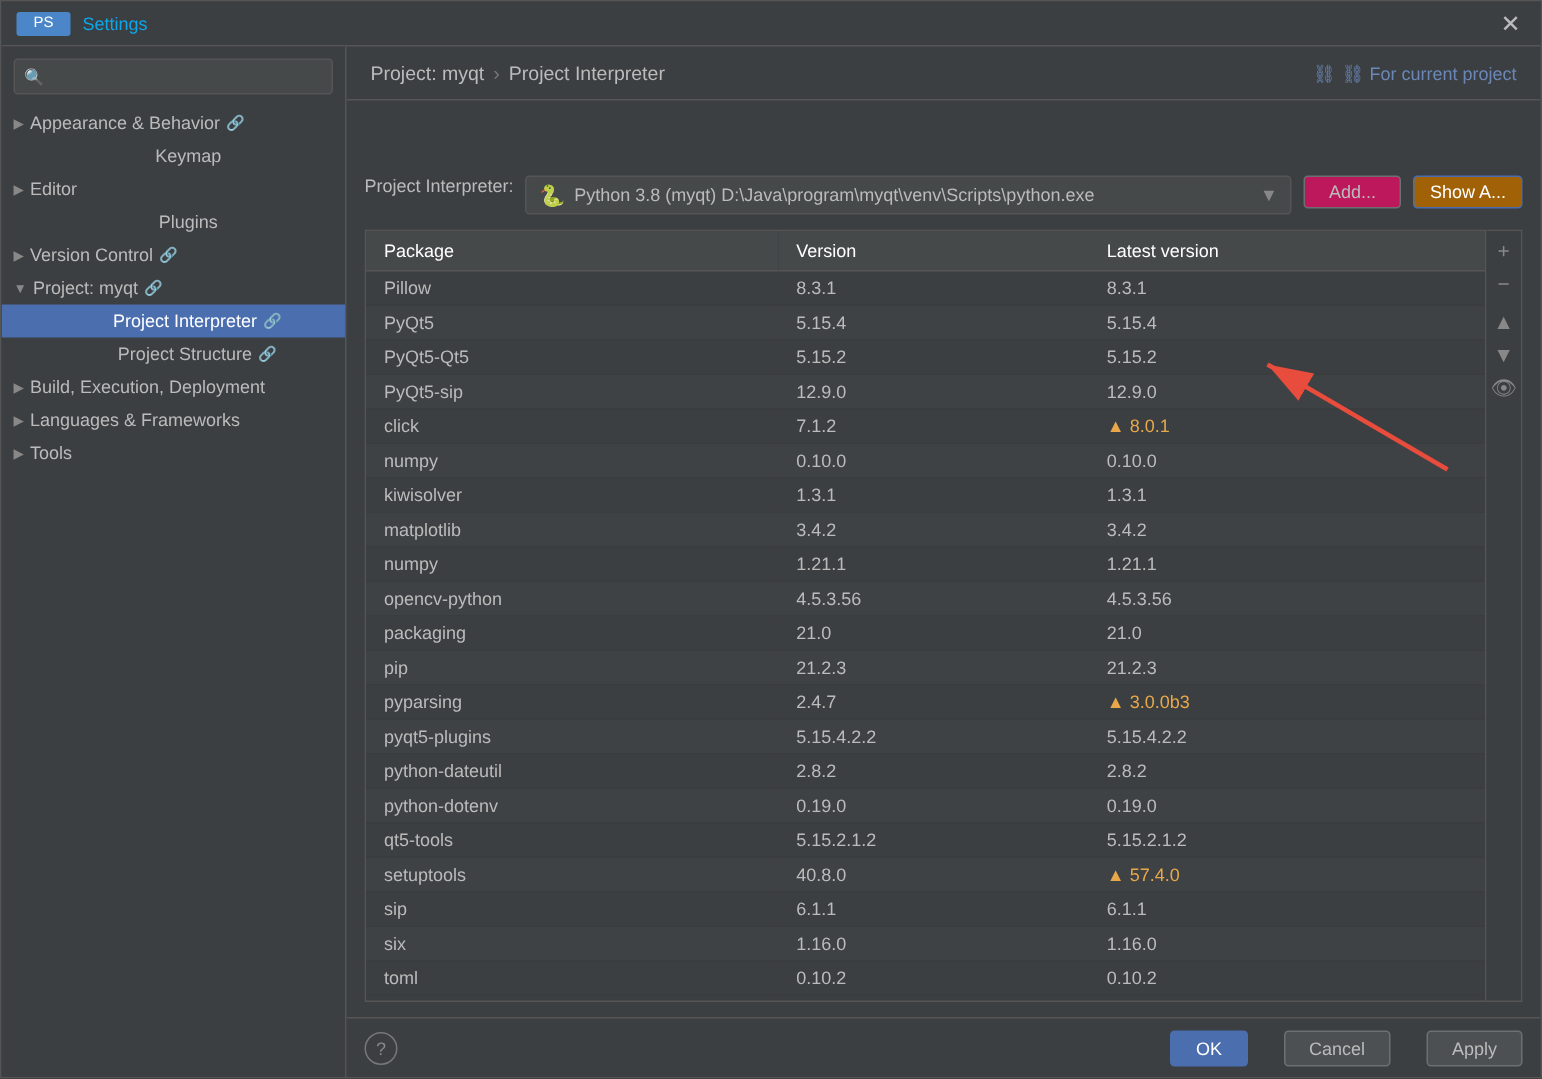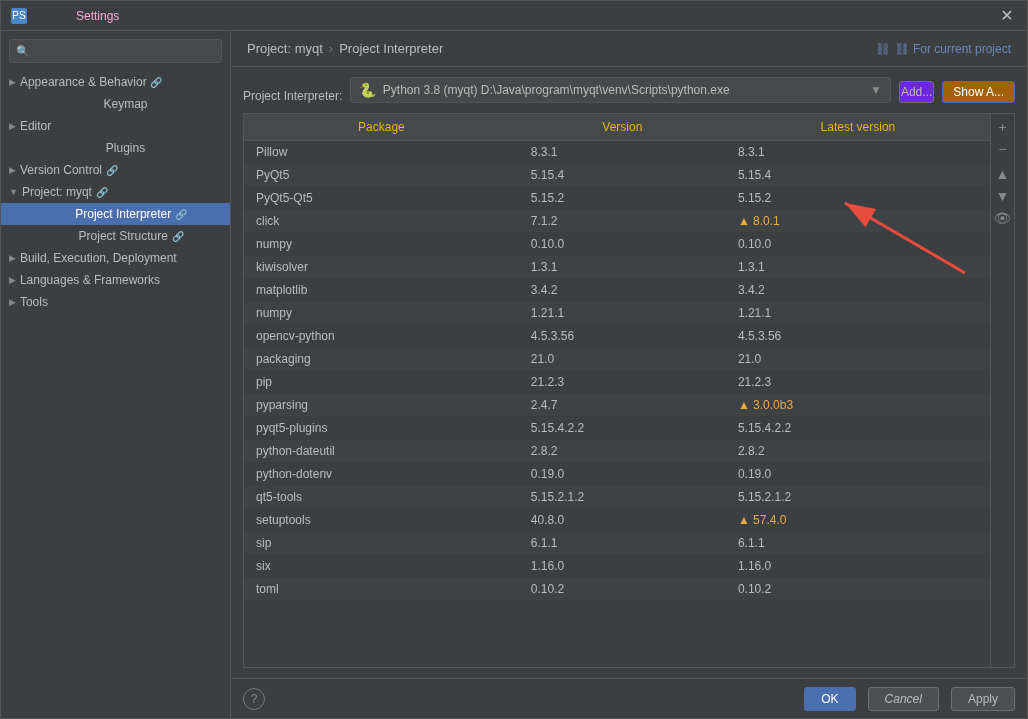--- a/index.html
+++ b/index.html
@@ -1,22 +1,22 @@
 <!DOCTYPE html>
 <html><head>
   <meta charset="utf-8">
   <style>
     * { box-sizing: border-box; margin: 0; padding: 0; }
     body { font-family: 'Segoe UI', Arial, sans-serif; font-size: 12px; background: #3c3f41; color: #bbb; width: 1028px; height: 719px; overflow: hidden; }
 
     .window { width: 1028px; height: 719px; display: flex; flex-direction: column; background: #3c3f41; border: 1px solid #555; }
 
     .titlebar { background: #3c3f41; height: 30px; display: flex; align-items: center; padding: 0 10px; border-bottom: 1px solid #555; flex-shrink: 0; }
-    .titlebar-icon { width: 16px; height: 16px; background: #4a86c8; border-radius: 2px; margin-right: 8px; display: flex; align-items: center; justify-content: center; font-size: 10px; color: white; flex-shrink: 0; }
-    .titlebar-title { font-size: 12px; color: #f9a8d4; flex: 1; margin-left: 41px; }
+    .titlebar-icon { width: 36px; height: 16px; background: #4a86c8; border-radius: 2px; margin-right: 8px; display: flex; align-items: center; justify-content: center; font-size: 10px; color: white; flex-shrink: 0; }
+    .titlebar-title { font-size: 12px; color: #0ea5e9; flex: 1; }
     .titlebar-close { width: 20px; height: 20px; display: flex; align-items: center; justify-content: center; cursor: pointer; color: #bbb; font-size: 16px; }
 
     .main-content { display: flex; flex: 1; overflow: hidden; }
 
     
     .sidebar { width: 230px; background: #3c3f41; border-right: 1px solid #555; display: flex; flex-direction: column; flex-shrink: 0; overflow-y: auto; }
     .search-box { margin: 8px; background: #45494a; border: 1px solid #555; border-radius: 3px; height: 24px; display: flex; align-items: center; padding: 0 6px; }
     .search-box input { background: transparent; border: none; outline: none; color: #bbb; font-size: 12px; width: 100%; }
     .search-icon { color: #777; margin-right: 4px; font-size: 11px; }
 
@@ -33,49 +33,49 @@
     
     .breadcrumb { height: 36px; display: flex; align-items: center; padding: 0 16px; border-bottom: 1px solid #555; flex-shrink: 0; font-size: 13px; color: #bbb; }
     .breadcrumb .sep { margin: 0 6px; color: #777; }
     .breadcrumb .active { color: #bbb; font-weight: normal; }
     .breadcrumb-right { margin-left: auto; display: flex; align-items: center; color: #6a87b8; font-size: 12px; cursor: pointer; }
     .breadcrumb-right .chain-icon { margin-right: 4px; }
 
     
     .content-area { flex: 1; display: flex; flex-direction: column; overflow: hidden; padding: 10px 0; }
 
-    .interpreter-row { display: flex; align-items: flex-end; padding: 0 12px 10px 12px; gap: 8px; flex-shrink: 0; }
+    .interpreter-row { display: flex; align-items: flex-start; padding: 0 12px 10px 12px; gap: 8px; flex-shrink: 0; margin-top: 40px; }
     .interpreter-label { color: #bbb; font-size: 12px; white-space: nowrap; }
     .interpreter-select { flex: 1; background: #45494a; border: 1px solid #555; border-radius: 3px; height: 26px; display: flex; align-items: center; padding: 0 8px; color: #bbb; font-size: 12px; cursor: pointer; }
     .interpreter-select .python-icon { margin-right: 6px; font-size: 14px; }
     .interpreter-select .arrow { margin-left: auto; color: #888; }
-    .add-button { background: #6d28d9; border: 1px solid #6c7070; border-radius: 3px; color: #bbb; font-size: 12px; padding: 3px 1px; cursor: pointer; white-space: nowrap; }
+    .add-button { background: #be185d; border: 1px solid #6c7070; border-radius: 3px; color: #bbb; font-size: 12px; padding: 3px 16px; cursor: pointer; white-space: nowrap; }
     .show-all-button { background: #a16207; border: 1px solid #4b6eaf; border-radius: 3px; color: white; font-size: 12px; padding: 3px 10px; cursor: pointer; white-space: nowrap; }
     .table { width: 100%; border-collapse: collapse; }
     .table thead tr { background: #45494a; }
-    .table th { padding: 6px 12px; text-align: center; color: #eab308; font-weight: normal; font-size: 12px; border-bottom: 1px solid #555; position: sticky; top: 0; background: #45494a; margin-top: 48px; }
+    .table th { padding: 6px 12px; text-align: left; color: #ffffff; font-weight: normal; font-size: 12px; border-bottom: 1px solid #555; position: sticky; top: 0; background: #45494a; margin-top: 48px; }
     .table td { padding: 4px 12px; font-size: 12px; color: #bbb; border-bottom: 1px solid #3a3d3e; }
     .table tr:nth-child(even) { background: #3e4244; }
     .table tr:nth-child(odd) { background: #3c3f41; }
     .upgrade-indicator { color: #e8a84a; text-align: center; }
 
     
     .table-wrapper { display: flex; margin: 0 12px; flex: 1; overflow: hidden; }
     .table-inner { flex: 1; overflow-y: auto; border: 1px solid #555; }
     .side-buttons { width: 24px; display: flex; flex-direction: column; align-items: center; padding: 2px 0; border: 1px solid #555; border-left: none; background: #3c3f41; }
     .side-btn { width: 20px; height: 20px; display: flex; align-items: center; justify-content: center; color: #888; cursor: pointer; font-size: 14px; margin: 1px 0; }
 
     
     .footer { height: 40px; display: flex; align-items: center; justify-content: space-between; padding: 0 12px; border-top: 1px solid #555; flex-shrink: 0; background: #3c3f41; }
     .footer-left { display: flex; align-items: center; }
     .help-btn { width: 22px; height: 22px; border-radius: 50%; border: 1px solid #777; display: flex; align-items: center; justify-content: center; color: #888; cursor: pointer; font-size: 12px; }
-    .footer-right { display: flex; gap: 12px; }
+    .footer-right { display: flex; gap: 24px; }
     .btn { padding: 4px 16px; border-radius: 3px; font-size: 12px; cursor: pointer; border: 1px solid #666; }
     .btn-ok { background: #4b6eaf; border-color: #4b6eaf; color: white; }
-    .btn-cancel { background: #4c5052; border-color: #6c7070; color: #bbb; font-style: italic; }
+    .btn-cancel { background: #4c5052; border-color: #6c7070; color: #bbb; }
     .btn-apply { background: #4c5052; border-color: #6c7070; color: #bbb; }
     .repo-icon { font-size: 10px; color: #888; margin-left: 4px; }
 
     
     ::-webkit-scrollbar { width: 8px; height: 8px; }
     ::-webkit-scrollbar-track { background: #3c3f41; }
     ::-webkit-scrollbar-thumb { background: #555; border-radius: 4px; }
     .expand-arrow { font-size: 9px; margin-right: 4px; color: #888; }
 
     
@@ -194,20 +194,25 @@
                     <td>PyQt5</td>
                     <td>5.15.4</td>
                     <td>5.15.4</td>
                   </tr>
                   <tr>
                     <td>PyQt5-Qt5</td>
                     <td>5.15.2</td>
                     <td>5.15.2</td>
                   </tr>
                   <tr>
+                    <td>PyQt5-sip</td>
+                    <td>12.9.0</td>
+                    <td>12.9.0</td>
+                  </tr>
+                  <tr>
                     <td>click</td>
                     <td>7.1.2</td>
                     <td><span class="upgrade-indicator">▲ 8.0.1</span></td>
                   </tr>
                   <tr>
                     <td>numpy</td>
                     <td>0.10.0</td>
                     <td>0.10.0</td>
                   </tr>
                   <tr>

